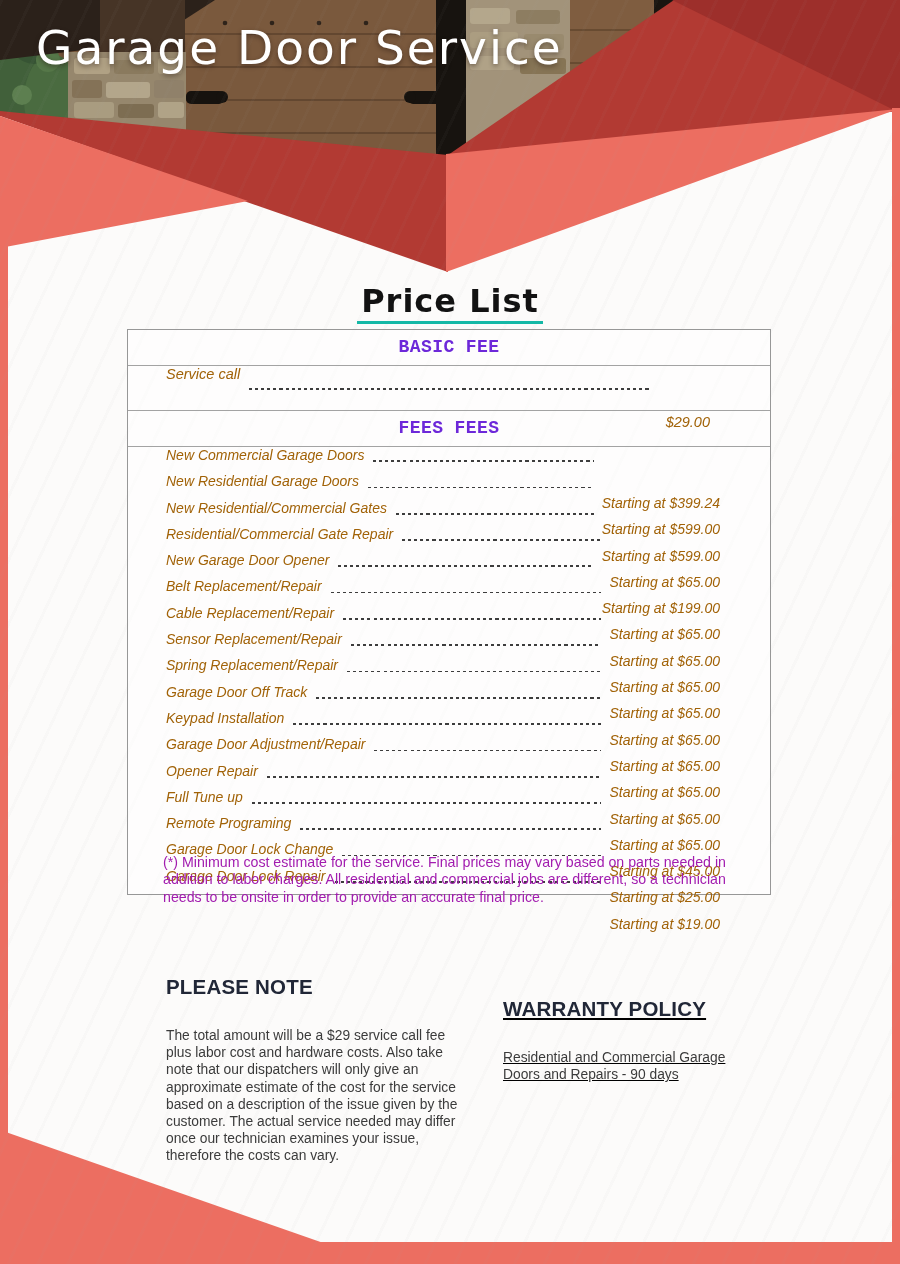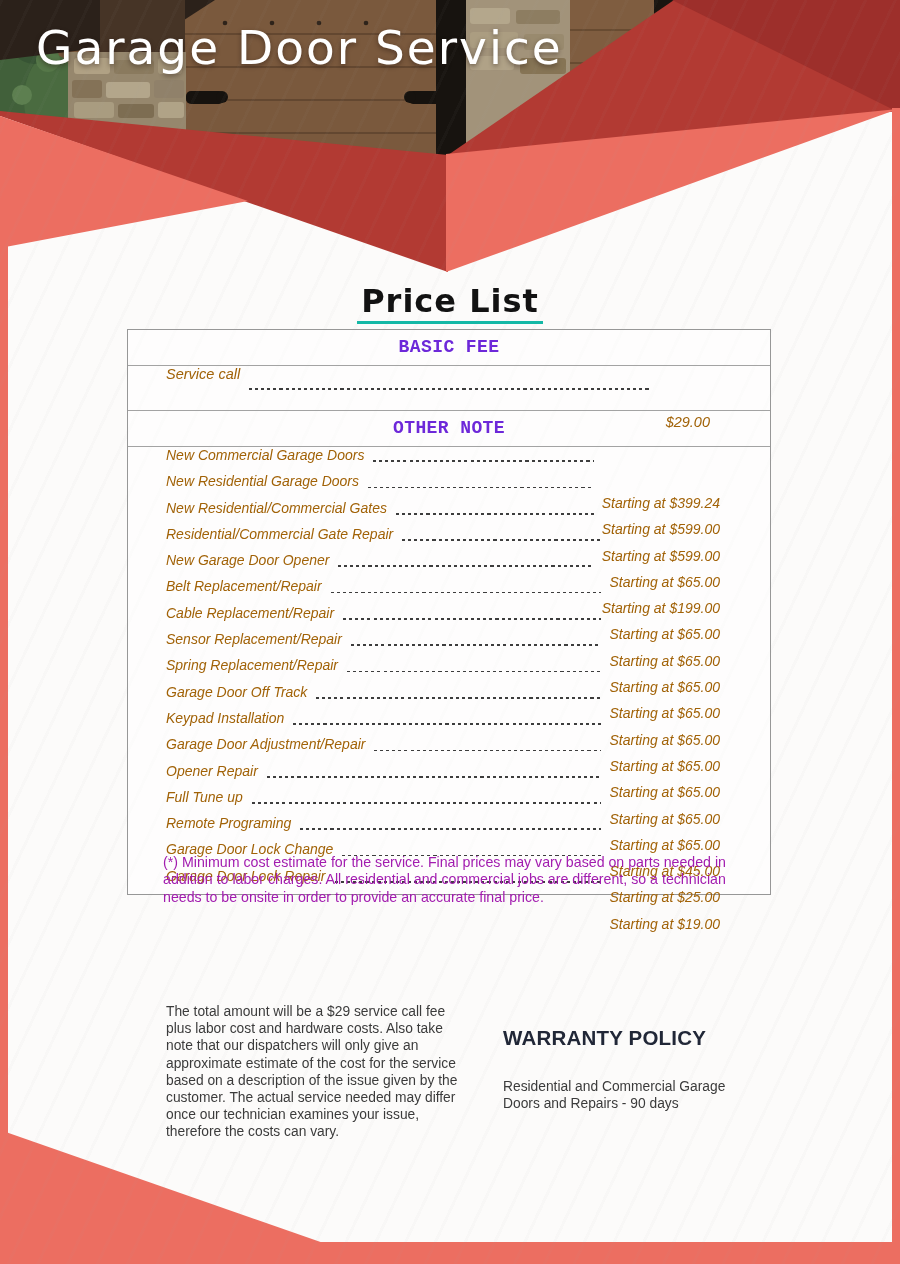--- a/index.html
+++ b/index.html
@@ -69,21 +69,21 @@
     position:absolute;left:163px;top:854px;width:596px;
     font-size:14.2px;line-height:17.3px;color:#a21caf;
   }
 
   .col-heading{
     font-size:20.5px;font-weight:bold;color:#212737;letter-spacing:0.2px;
     margin:0 0 13px 0;
   }
   .col-body{font-size:13.8px;line-height:17.2px;color:#3b3b3b;margin-top:28px;}
   .note-col{position:absolute;left:166px;top:975px;width:306px;}
-  .warranty-col{position:absolute;left:503px;top:1026px;width:256px;}
+  .warranty-col{position:absolute;left:503px;top:997px;width:256px;text-decoration:underline;}
 </style>
 </head>
 <body>
 
 <div class="page">
 
   <svg class="art" viewBox="0 0 900 1264" aria-hidden="true">
     <defs>
       <clipPath id="photoClip">
         <path d="M0,0 L678,0 L448,159 L0,114 Z"></path>
@@ -181,21 +181,21 @@
 
     <div class="price-table">
       <div class="tbl-heading">BASIC FEE</div>
       <div class="basic-rows">
           <div class="fee-row">
             <span class="fee-label">Service call</span>
             <span class="fee-dashes"></span>
             <span class="fee-price">$29.00</span>
           </div>
         </div>
-      <div class="tbl-heading" style="border-bottom:1px solid #a3a3a3;">OTHER NOTE</div>
+      <div class="tbl-heading" style="border-bottom:1px solid #a3a3a3;">FEES FEES</div>
       <div class="other-rows">
           <div class="fee-row">
             <span class="fee-label">New Commercial Garage Doors</span>
             <span class="fee-dashes"></span>
             <span class="fee-price">Starting at $399.24</span>
           </div>
           <div class="fee-row">
             <span class="fee-label">New Residential Garage Doors</span>
             <span class="fee-dashes"></span>
             <span class="fee-price">Starting at $599.00</span>
@@ -274,20 +274,21 @@
             <span class="fee-label">Garage Door Lock Repair</span>
             <span class="fee-dashes"></span>
             <span class="fee-price">Starting at $19.00</span>
           </div>
         </div>
     </div>
 
     <div class="footnote">(*) Minimum cost estimate for the service. Final prices may vary based on parts needed in addition to labor charges. All residential and commercial jobs are different, so a technician needs to be onsite in order to provide an accurate final price.</div>
 
     <div class="note-col">
+      <div class="col-heading">PLEASE NOTE</div>
       <div class="col-body">The total amount will be a $29 service call fee plus labor cost and hardware costs. Also take note that our dispatchers will only give an approximate estimate of the cost for the service based on a description of the issue given by the customer. The actual service needed may differ once our technician examines your issue, therefore the costs can vary.</div>
     </div>
 
     <div class="warranty-col">
       <div class="col-heading">WARRANTY POLICY</div>
       <div class="col-body">Residential and Commercial Garage Doors and Repairs - 90 days</div>
     </div>
 
   </div>
 </div>

